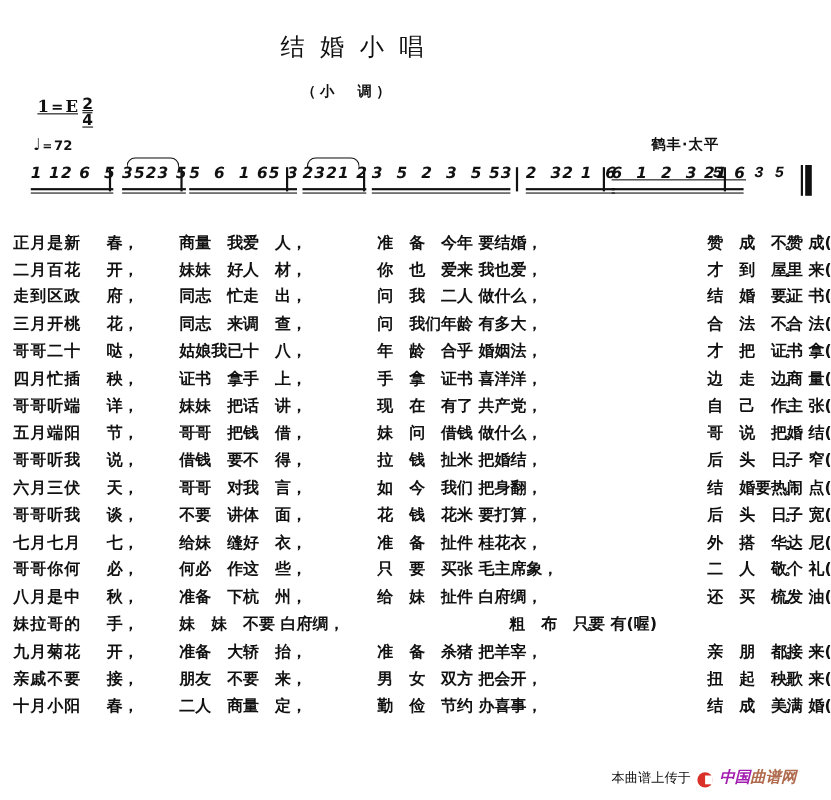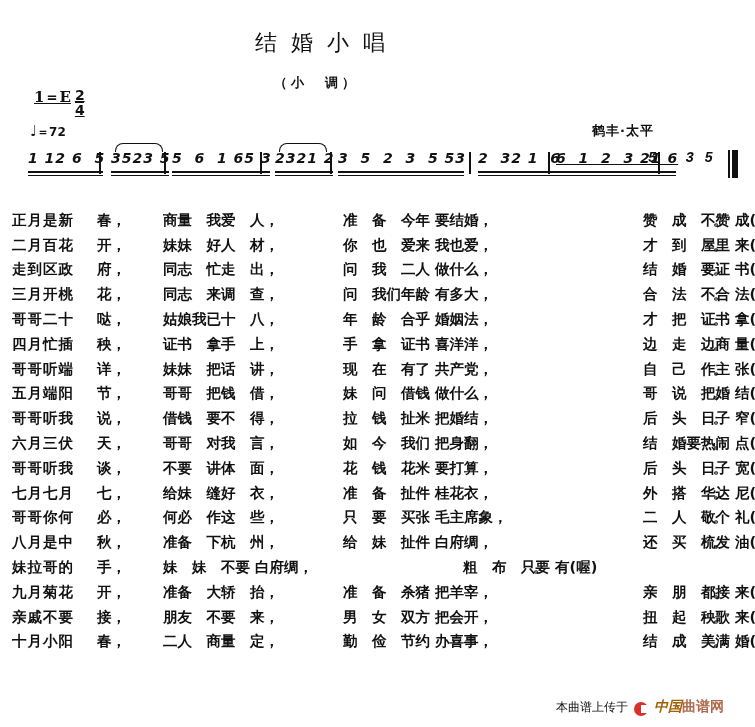--- a/index.html
+++ b/index.html
@@ -30,22 +30,22 @@
       font-family: "DejaVu Sans", sans-serif; font-weight: bold; font-size: 14.5px; white-space: nowrap; }
     .c1 { width: 85px; letter-spacing: 1px; }
     .c2 { width: 66px; }
     .c3 { width: 180px; word-spacing: 0px; }
     .c4 { width: 300px; }
     .c5 { width: 70px; }
     .footer { left: 556px; top: 698px; display: flex; align-items: flex-end; gap: 6px;
       font-family: "DejaVu Sans", sans-serif; font-size: 12px; }
     .logo-mark { width: 14px; height: 14px; border-radius: 50%; background: #d9302a; position: relative; }
     .logo-mark::after { content: ""; position: absolute; left: 7px; top: 3px; width: 7px; height: 8px; background: #fff; }
-    .logo-cn { font-weight: bold; font-style: italic; font-size: 14px; color: #a16207; }
-    .logo-cn2 { font-weight: bold; font-size: 14px; color: #b06a4e; }
+    .logo-cn { font-weight: bold; font-style: italic; font-size: 14px; color: #a21caf; }
+    .logo-cn2 { font-weight: bold; font-style: italic; font-size: 14px; color: #b06a4e; }
   </style>
 </head>
 <body>
 
 <div class="abs title">结婚小唱</div>
 <div class="abs subtitle">（小　调）</div>
 
 <div class="abs key">
   <span>1＝E</span>
   <span class="frac">

